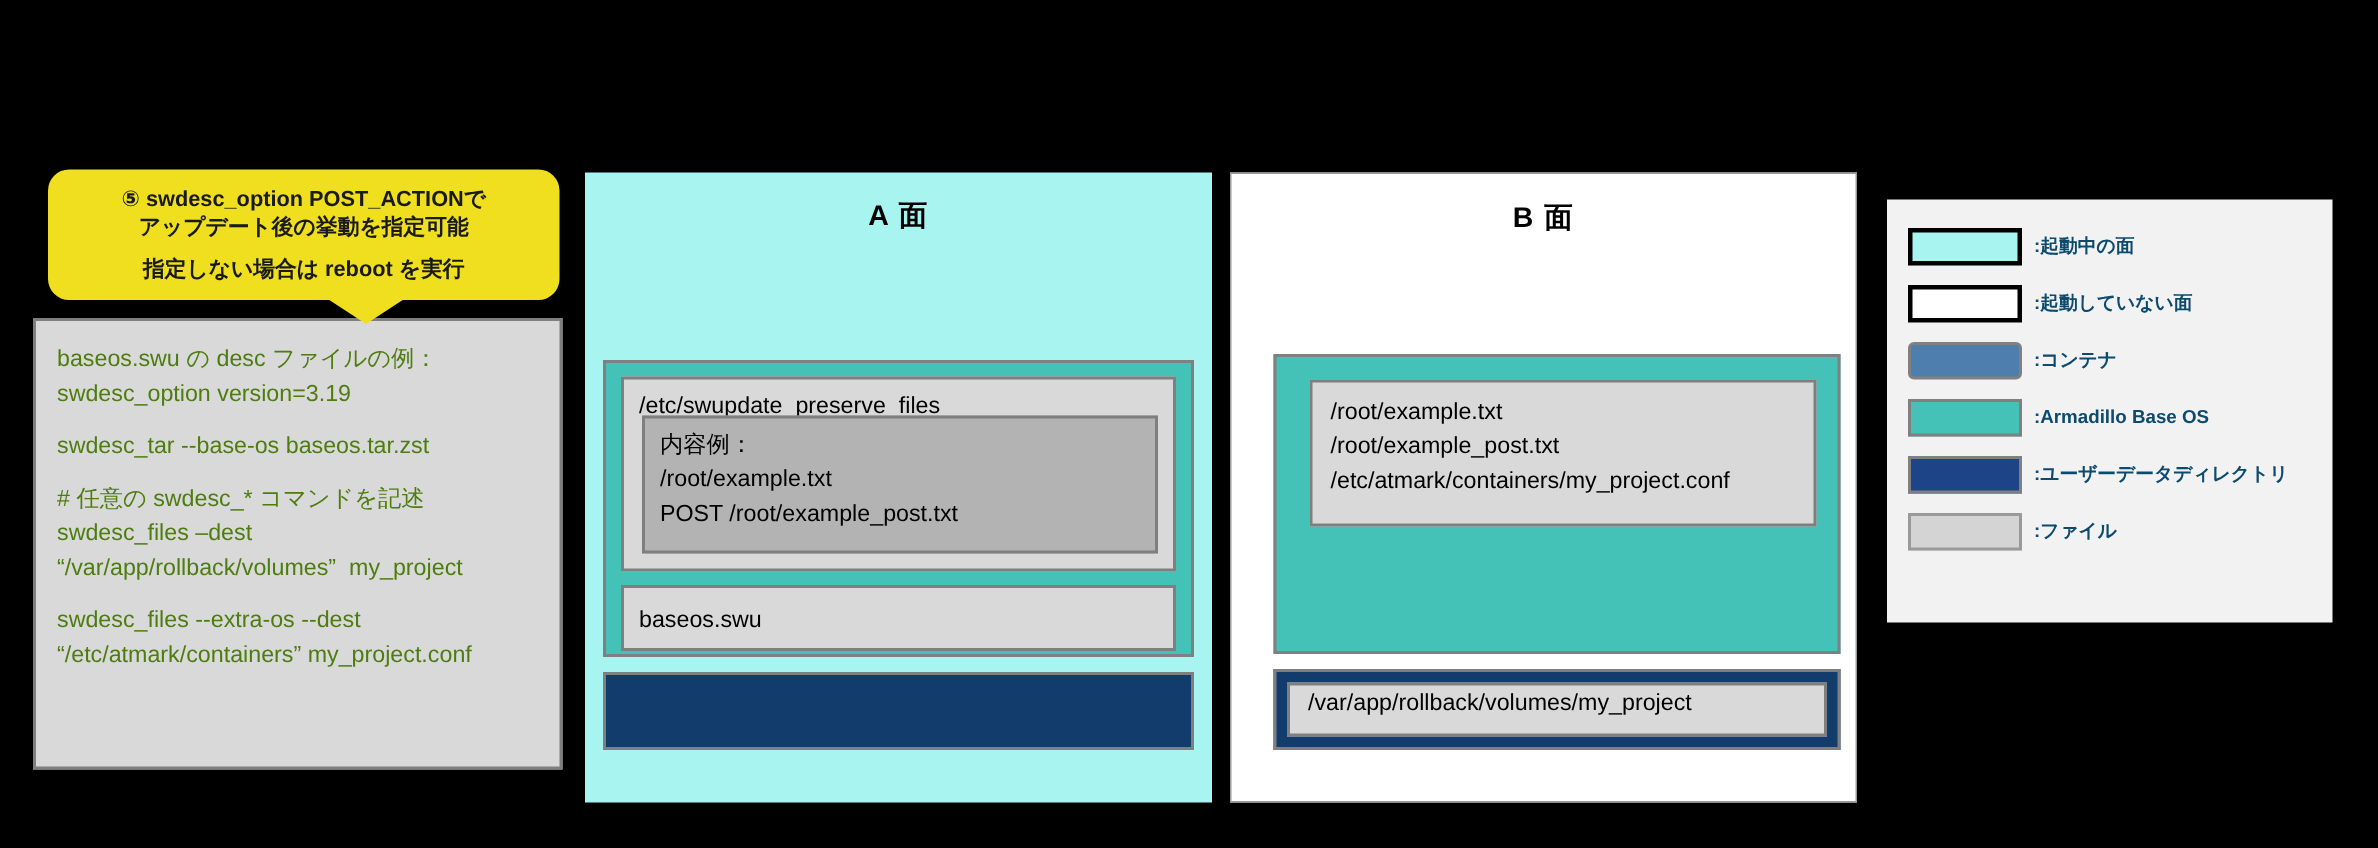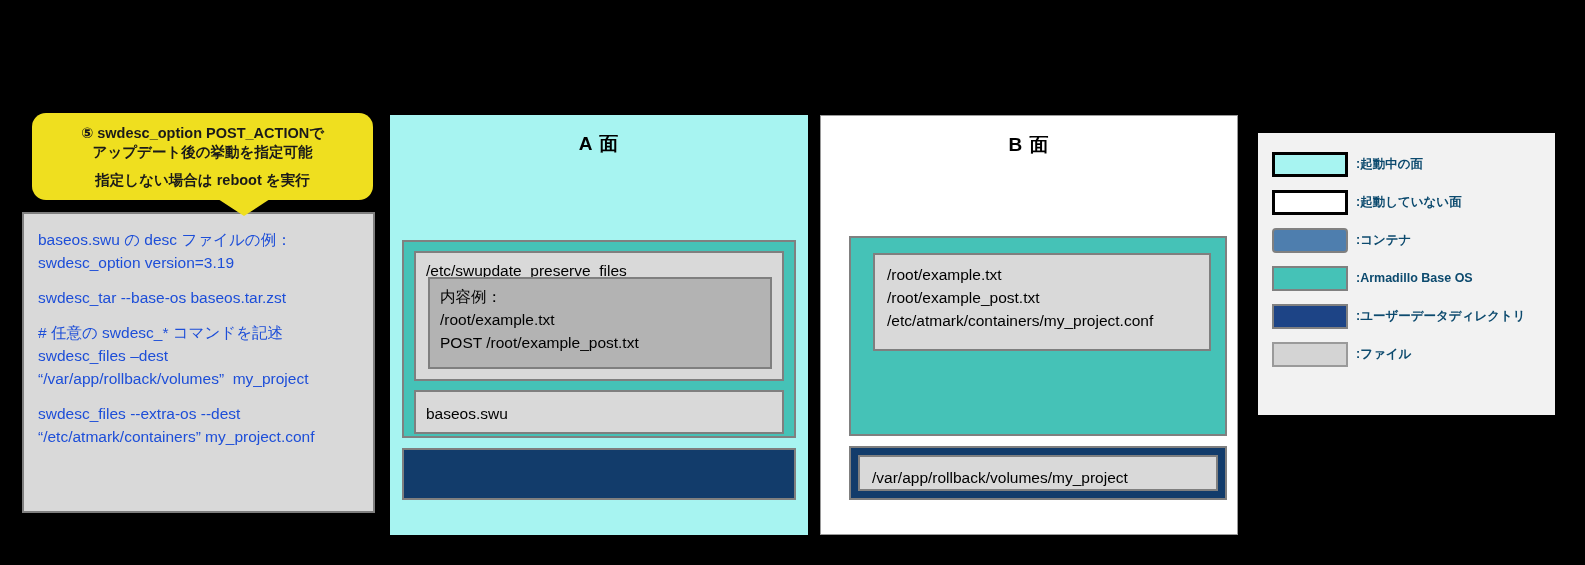--- a/index.html
+++ b/index.html
@@ -62,21 +62,21 @@
     height: 301px;
     background: #D9D9D9;
     border: 2px solid #7F7F7F;
     box-sizing: border-box;
     padding: 14px 12px 10px 14px;
     z-index: 3;
   }
   #code-panel .cline {
     font-size: 15.5px;
     line-height: 23px;
-    color: #1d4ed8;
+    color: #4d7c0f;
     white-space: pre;
   }
   #code-panel .cblank { height: 12px; }
 
   
   .face-panel {
     position: absolute;
     top: 115px;
     height: 420px;
     box-sizing: border-box;
@@ -132,21 +132,21 @@
   #a-os-box   { left: 12px; top: 125px; width: 394px; height: 198px; }
   #a-pf-box   { position: absolute; left: 10px; top: 9px;  width: 370px; height: 130px; padding: 6px 0 0 10px; }
   #a-pf-inner { position: absolute; left: 12px; top: 24px; width: 344px; height: 92px;  padding: 6px 0 0 10px; }
   #a-swu-box  { position: absolute; left: 10px; top: 148px; width: 370px; height: 44px; padding: 10px 0 0 10px; }
   #a-userdata { left: 12px; top: 333px; width: 394px; height: 52px; }
 
   
   #b-os-box   { left: 28px; top: 120px; width: 378px; height: 200px; }
   #b-files    { position: absolute; left: 22px; top: 15px; width: 338px; height: 98px; padding: 8px 0 0 12px; }
   #b-userdata { left: 28px; top: 330px; width: 378px; height: 54px; border: 2px solid #7F7F7F; padding: 7px; }
-  #b-ud-file  { width: 100%; height: 100%; padding-left: 12px; display: flex; align-items: flex-end; }
+  #b-ud-file  { width: 100%; height: 100%; padding-left: 12px; display: flex; align-items: flex-start; }
 
   
   #legend {
     position: absolute;
     left: 1258px;
     top: 133px;
     width: 297px;
     height: 282px;
     background: #F2F2F2;
     box-sizing: border-box;

